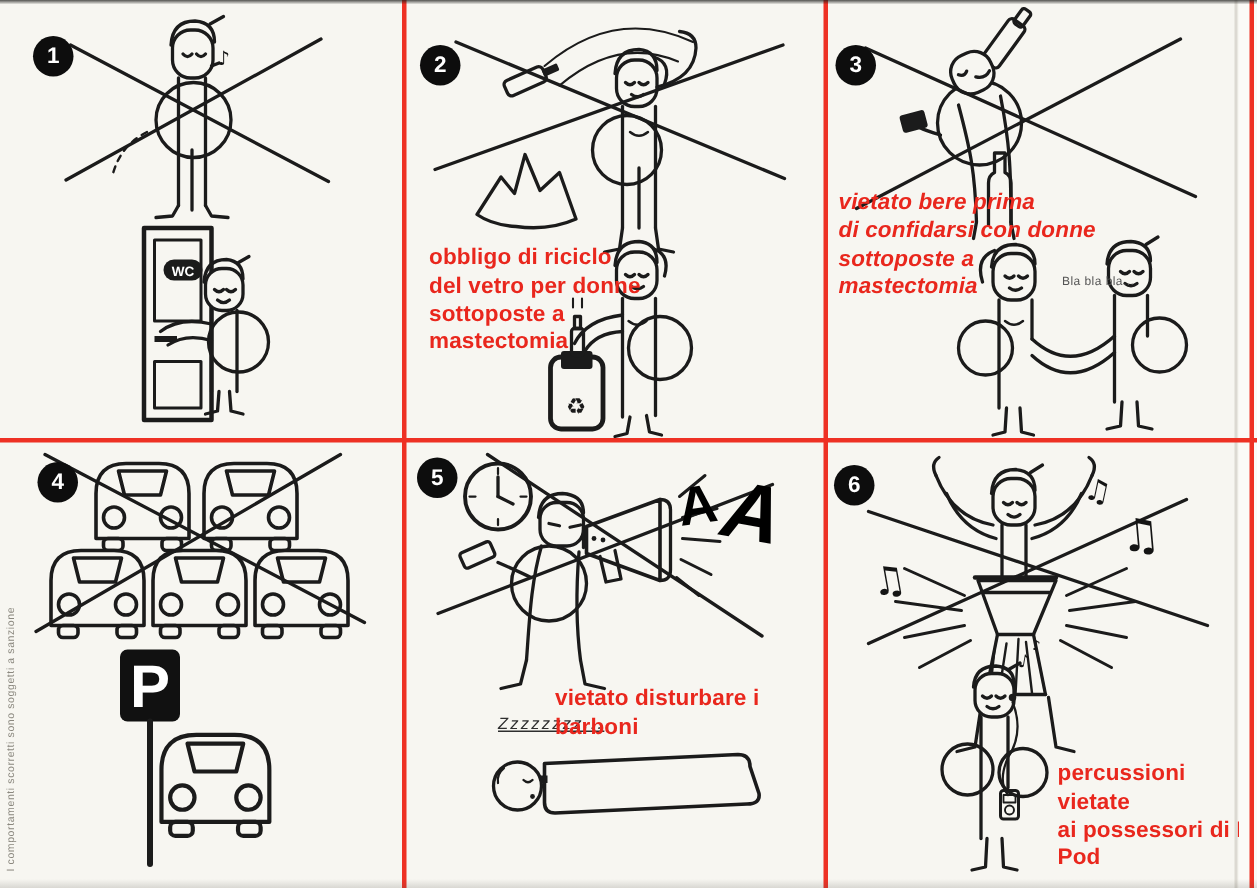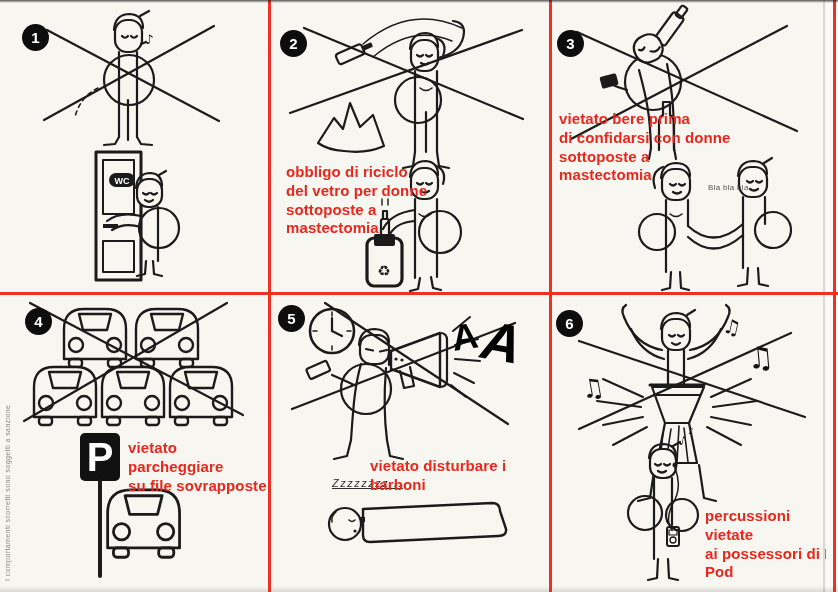--- a/index.html
+++ b/index.html
@@ -218,21 +218,21 @@
           <path d="M192,197 L192,268"></path>
           <path d="M214,197 L214,224"></path>
           <path d="M197,268 L196,284 l-9,2"></path>
           <path d="M207,268 L208,284 l9,2"></path>
           <path d="M137,226 Q163,250 192,224"></path>
           <path d="M137,237 Q163,261 192,235"></path>
         </g>
       </g>
     </svg>
     <span class="floating-text speech" style="left:143px;top:183px;padding-left:14px;">Bla bla bla...</span>
-    <div class="caption" style="left:8px;top:110px;">vietato bere prima
+    <div class="caption" style="left:8px;top:126px;font-style:italic;">vietato bere prima
 di confidarsi con donne
 sottoposte a
 mastectomia</div>
   </div>
 
   <div class="panel" id="p4" style="left:0;top:293px;width:270px;height:299px;">
     <div class="badge" style="left:25px;top:15px;">
         <span>4</span>
       </div>
     <svg width="270" height="299" viewBox="0 0 270 299">
@@ -259,22 +259,20 @@
           <path d="M227,10 L24,128"></path>
         </g>
         <g>
           <rect x="80" y="140" width="40" height="48" rx="5" fill="#111" stroke="none"></rect>
           <text x="100" y="178" text-anchor="middle" font-size="40" font-weight="bold" fill="#ffffff" stroke="none" font-family="Liberation Sans, sans-serif">P</text>
           <path d="M100,188 L100,283" stroke-width="4"></path>
         </g>
         <use href="#car" transform="translate(103,190) scale(1.16)"></use>
       </g>
     </svg>
-    <div class="caption" style="left:128px;top:146px;">vietato parcheggiare
-su file sovrapposte</div>
   </div>
 
   <div class="panel" id="p5" style="left:270px;top:293px;width:281px;height:299px;">
     <div class="badge" style="left:8px;top:12px;">
         <span>5</span>
       </div>
     <svg width="281" height="299" viewBox="0 0 281 299">
       <g stroke="#1b1b1b" fill="none" stroke-width="2.2" stroke-linecap="round" stroke-linejoin="round">
         <g>
           <circle cx="62" cy="38" r="22" stroke-width="2.6"></circle>

